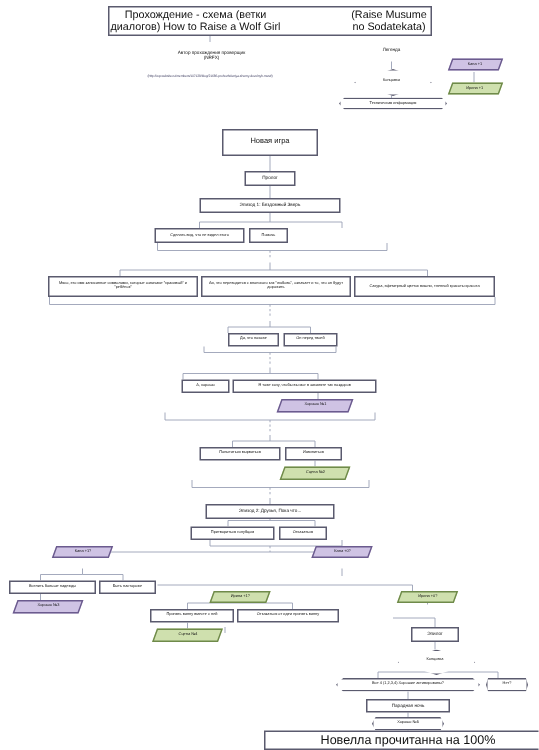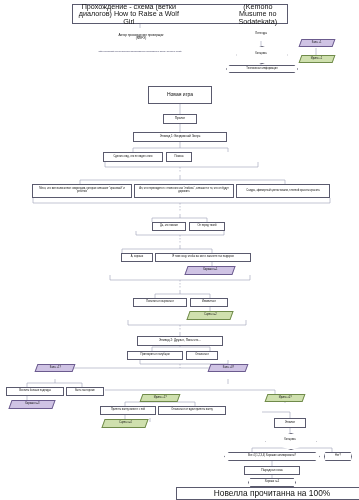--- a/index.html
+++ b/index.html
@@ -161,21 +161,21 @@
       <line x1="332" y1="448" x2="332" y2="452"></line>
       <line x1="272" y1="461" x2="272" y2="466"></line>
       <line x1="272" y1="474" x2="272" y2="478"></line>
       <line x1="272" y1="484" x2="272" y2="488"></line>
       <line x1="150" y1="418" x2="150" y2="422"></line>
     </g>
   </svg>
 
   <div class="node lg" style="left:72px;top:4px;width:216px;height:20px;flex-direction:row;gap:44px;">
     <span>Прохождение - схема (ветки диалогов) How to Raise a Wolf Girl</span>
-    <span>(Kemono Musume no Sodatekata)</span>
+    <span>(Raise Musume no Sodatekata)</span>
   </div>
 
   <div class="node plain xs" style="left:48px;top:29px;width:186px;height:16px;flex-direction:column;">
     <span>Автор прохождения  проверщик</span>
     <span>(NRFX)</span>
   </div>
   <div class="node plain urlline" style="left:40px;top:47px;width:200px;height:8px;font-size:2.3px;">(http://vopwebsite.ru/members/107129/blog/21686-prohozhdeniya-shemy-dovolnyh-mest/)</div>
 
   <div class="node plain xs" style="left:240px;top:30px;width:42px;height:8px;">Легенда</div>
 

